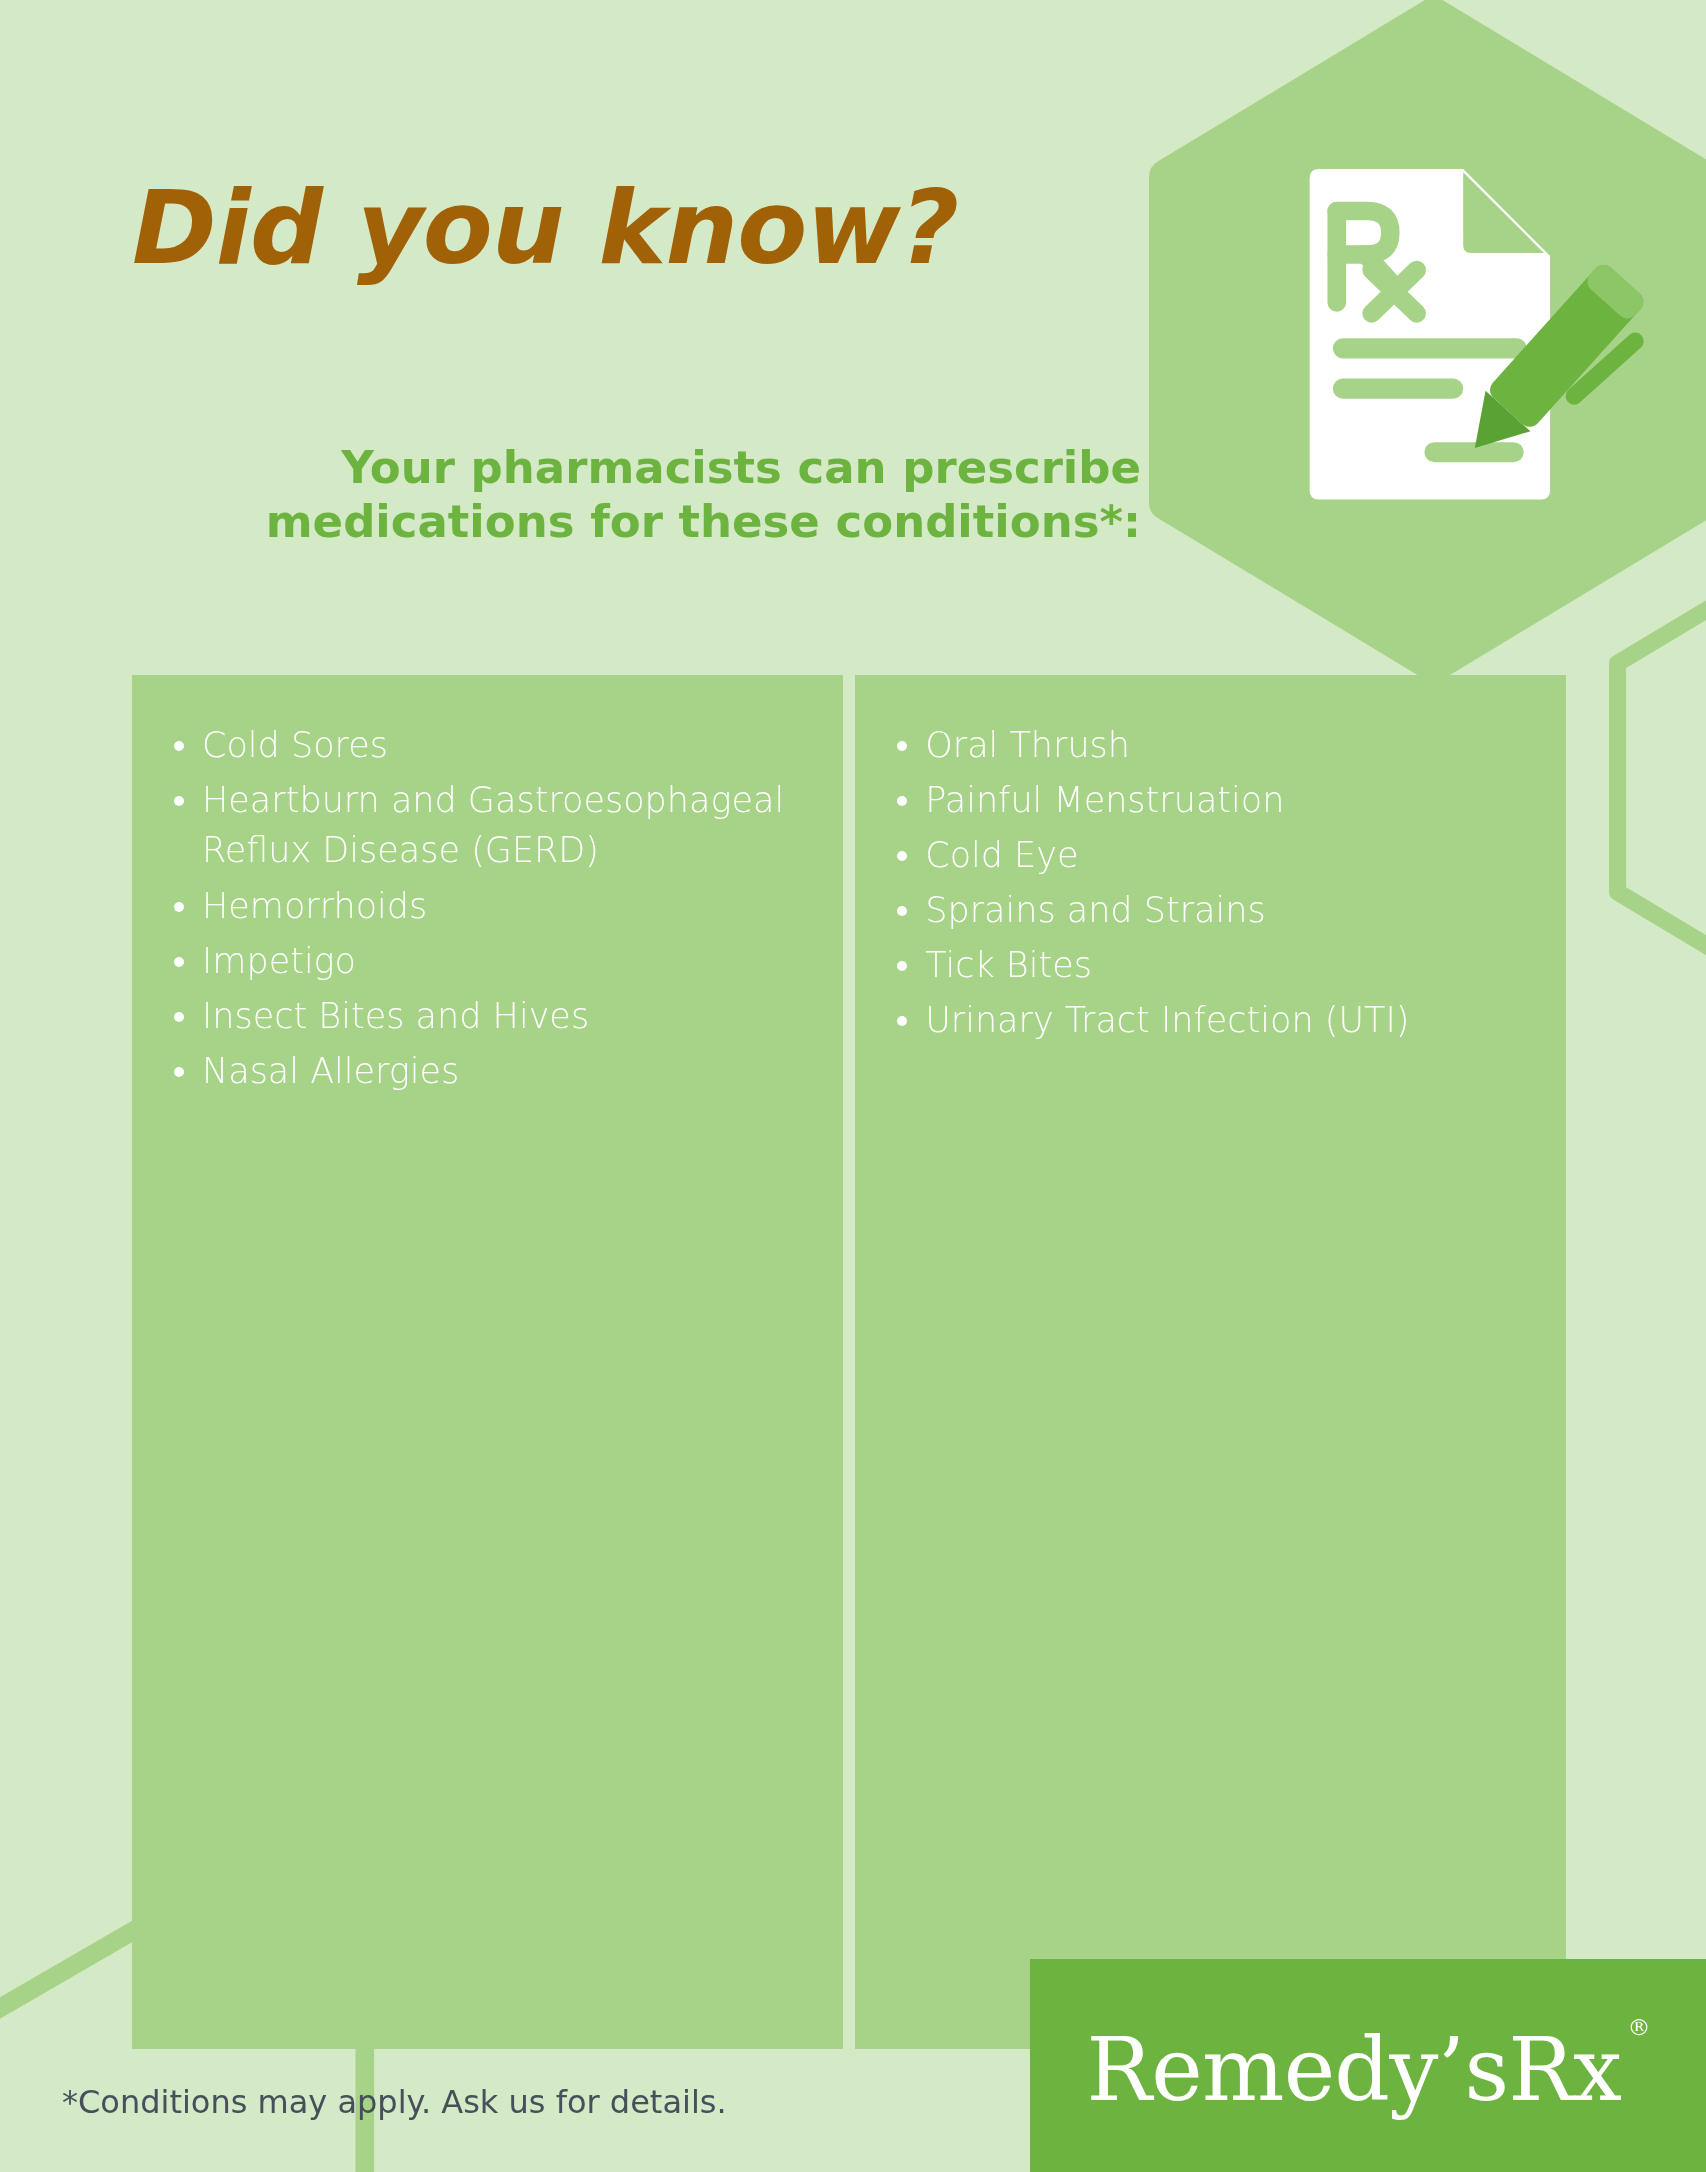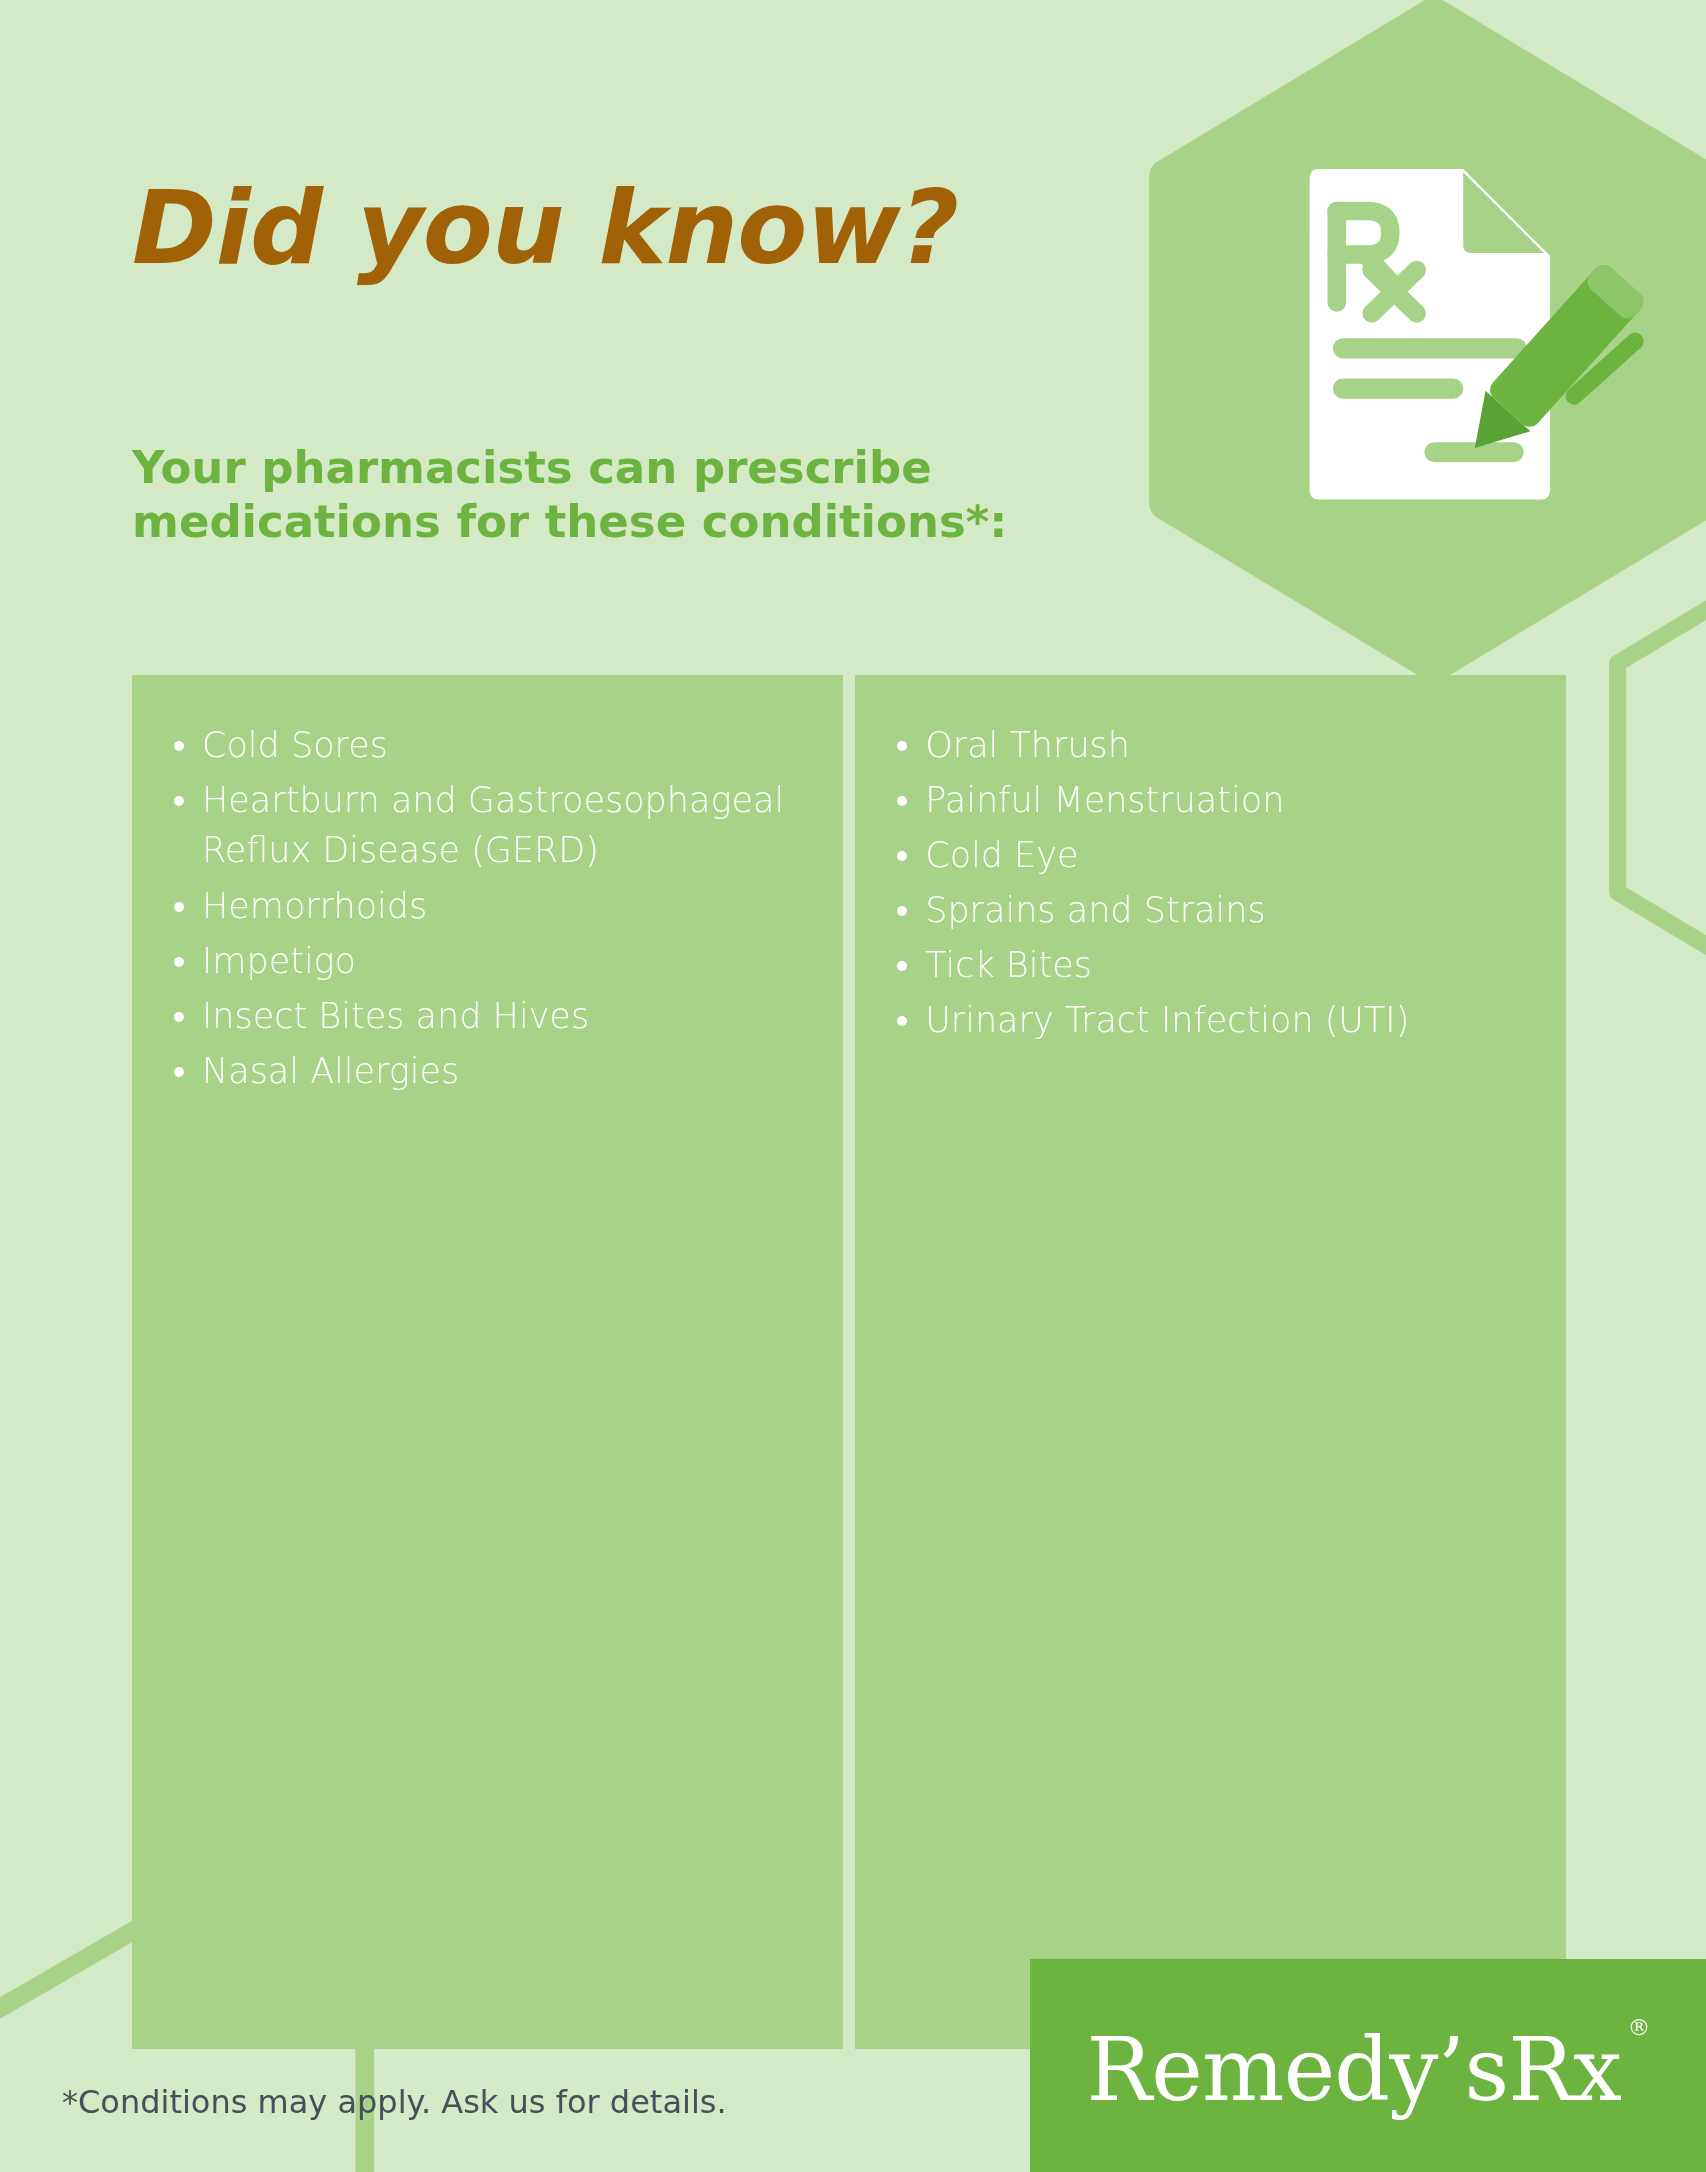--- a/index.html
+++ b/index.html
@@ -44,31 +44,32 @@
     position: absolute;
     left: 132px;
     top: 441px;
     width: 1009px;
     font-size: 45px;
     line-height: 1.2;
     font-weight: bold;
     color: #6db33f;
     font-family: "DejaVu Sans", sans-serif;
   }
-  .subhead .sub-line { display: block; }
+  .subhead .sub-line { display: block; text-align: right; }
 
   
   .panels {
     position: absolute;
     left: 132px;
     top: 675px;
     width: 1434px;
     height: 1374px;
     display: flex;
     gap: 12.4px;
+    justify-content: space-between;
   }
 
   .panel {
     background: #a6d388;
     padding: 45px 31px 31px 31px;
   }
   .panel-left  { width: 711px; }
   .panel-right { width: 711px; }
 
   .cond-list { list-style: none; }

